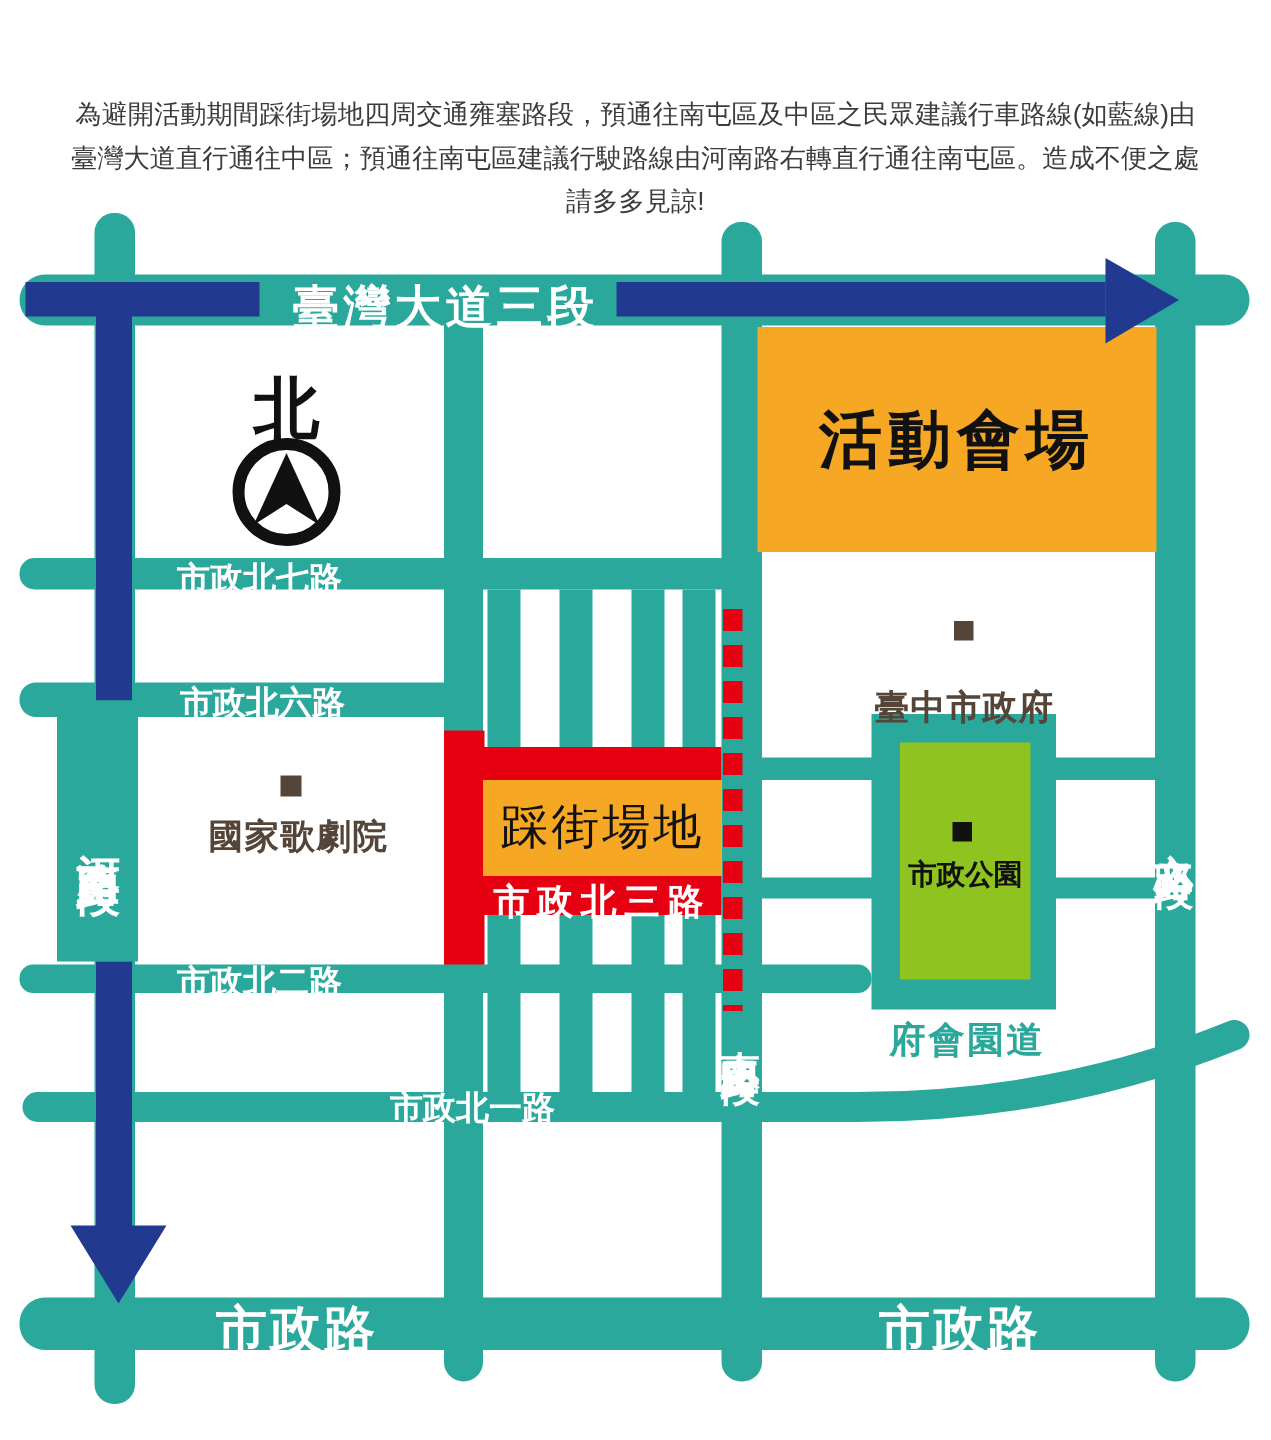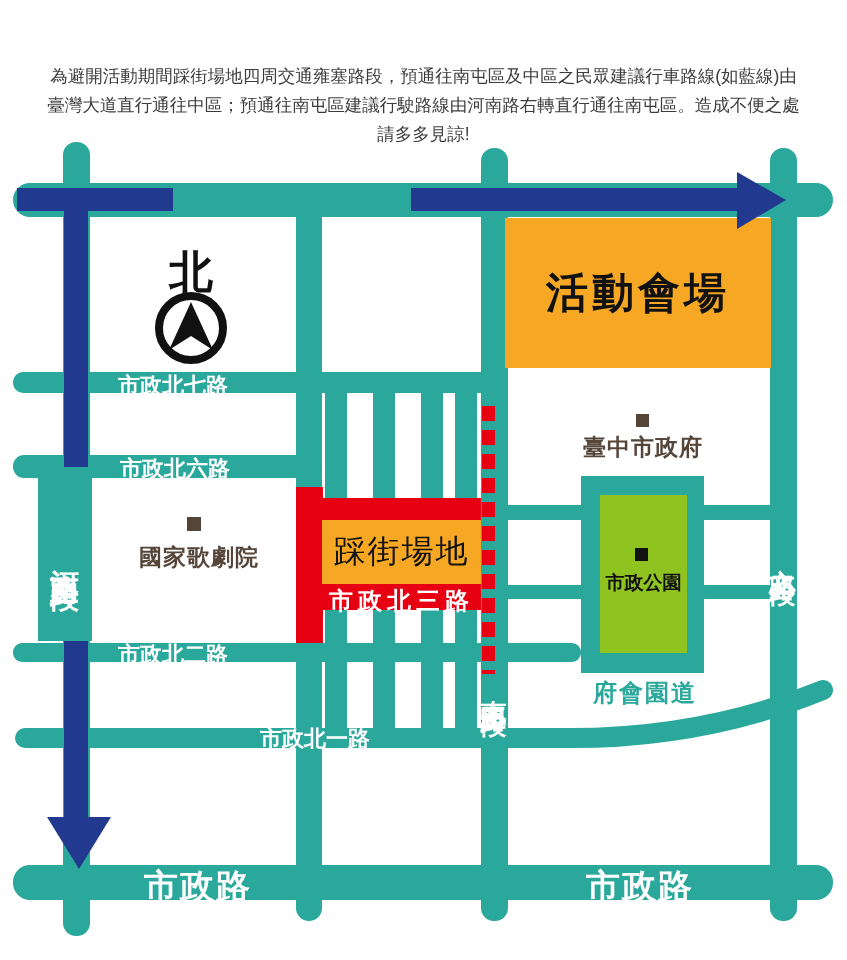--- a/index.html
+++ b/index.html
@@ -74,21 +74,21 @@
   .l-huizhong{left:481px;top:610px;width:27px;height:153px;font-size:26px;display:flex;align-items:center;justify-content:center;}
   .l-wenxin{left:770px;top:474px;width:27px;height:162px;font-size:26px;display:flex;align-items:center;justify-content:center;}
 
   
   .marker{position:absolute;background:var(--brown);}
   .m-opera{left:187px;top:517px;width:14px;height:14px;}
   .m-cityhall{left:636px;top:414px;width:13px;height:13px;}
   .m-park{left:635px;top:548px;width:13px;height:13px;background:var(--ink);}
   .plabel{position:absolute;font-weight:bold;white-space:nowrap;text-align:center;}
   .l-opera{left:124px;top:542px;width:150px;font-size:23px;color:var(--brown);letter-spacing:1px;}
-  .l-cityhall{left:568px;top:432px;width:150px;font-size:23px;color:var(--brown);letter-spacing:1px;}
+  .l-cityhall{left:568px;top:456px;width:150px;font-size:23px;color:var(--brown);letter-spacing:1px;}
   .l-park{left:600px;top:570px;width:87px;font-size:19px;color:var(--ink);}
   .l-fuhui{left:585px;top:677px;width:120px;font-size:24px;color:var(--teal);letter-spacing:2px;}
 
   
   .north-char{position:absolute;left:150px;top:243px;width:82px;text-align:center;
     font-size:44px;font-weight:bold;color:var(--ink);}
   .compass{position:absolute;left:152px;top:290px;width:78px;height:78px;}
 </style>
 </head>
 <body>
@@ -137,20 +137,21 @@
 
   <svg class="svglayer" viewBox="0 0 847 960">
     <rect x="17" y="188" width="156" height="23" fill="#21398F"></rect>
     <rect x="64" y="188" width="24" height="279" fill="#21398F"></rect>
     <rect x="64" y="641" width="24" height="178" fill="#21398F"></rect>
     <polygon points="47,817 111,817 79,869" fill="#21398F"></polygon>
     <rect x="411" y="188" width="326" height="23" fill="#21398F"></rect>
     <polygon points="737,172 737,229 786,200" fill="#21398F"></polygon>
   </svg>
 
+  <div class="rlabel l-taiwan">臺灣大道三段</div>
   <div class="rlabel l-n7">市政北七路</div>
   <div class="rlabel l-n6">市政北六路</div>
   <div class="rlabel l-n2">市政北二路</div>
   <div class="rlabel l-n1">市政北一路</div>
   <div class="rlabel l-sz-left">市政路</div>
   <div class="rlabel l-sz-right">市政路</div>
   <div class="l-henan-box">
     <span class="vlabel l-henan">河南路三段</span>
   </div>
   <div class="vlabel l-huizhong">惠中路三段</div>

